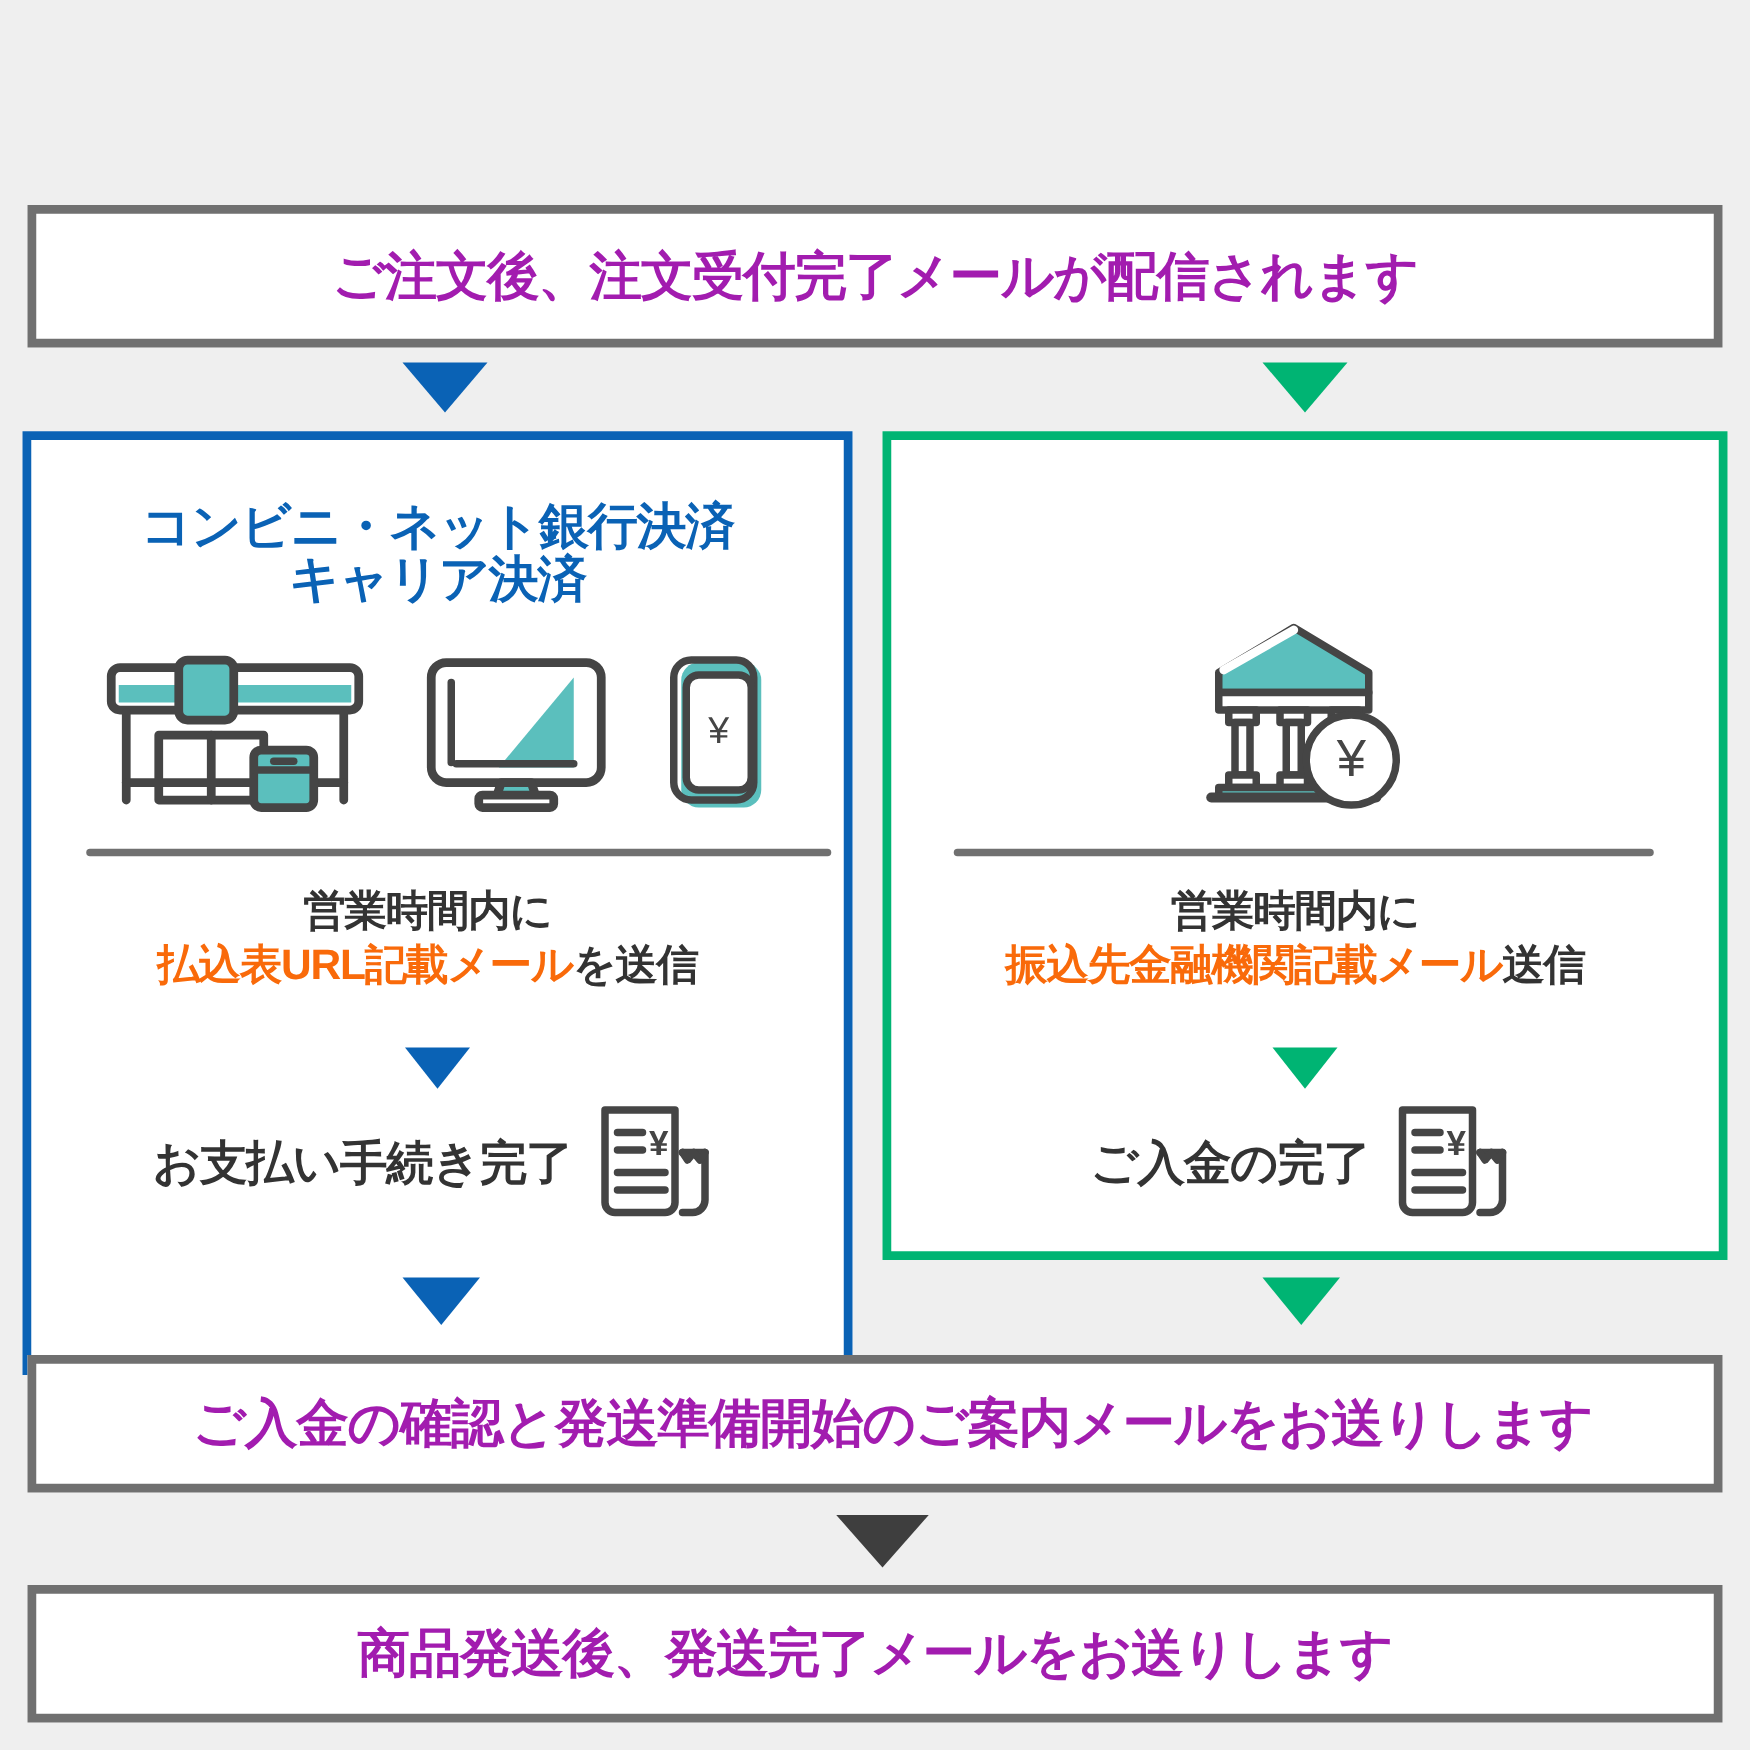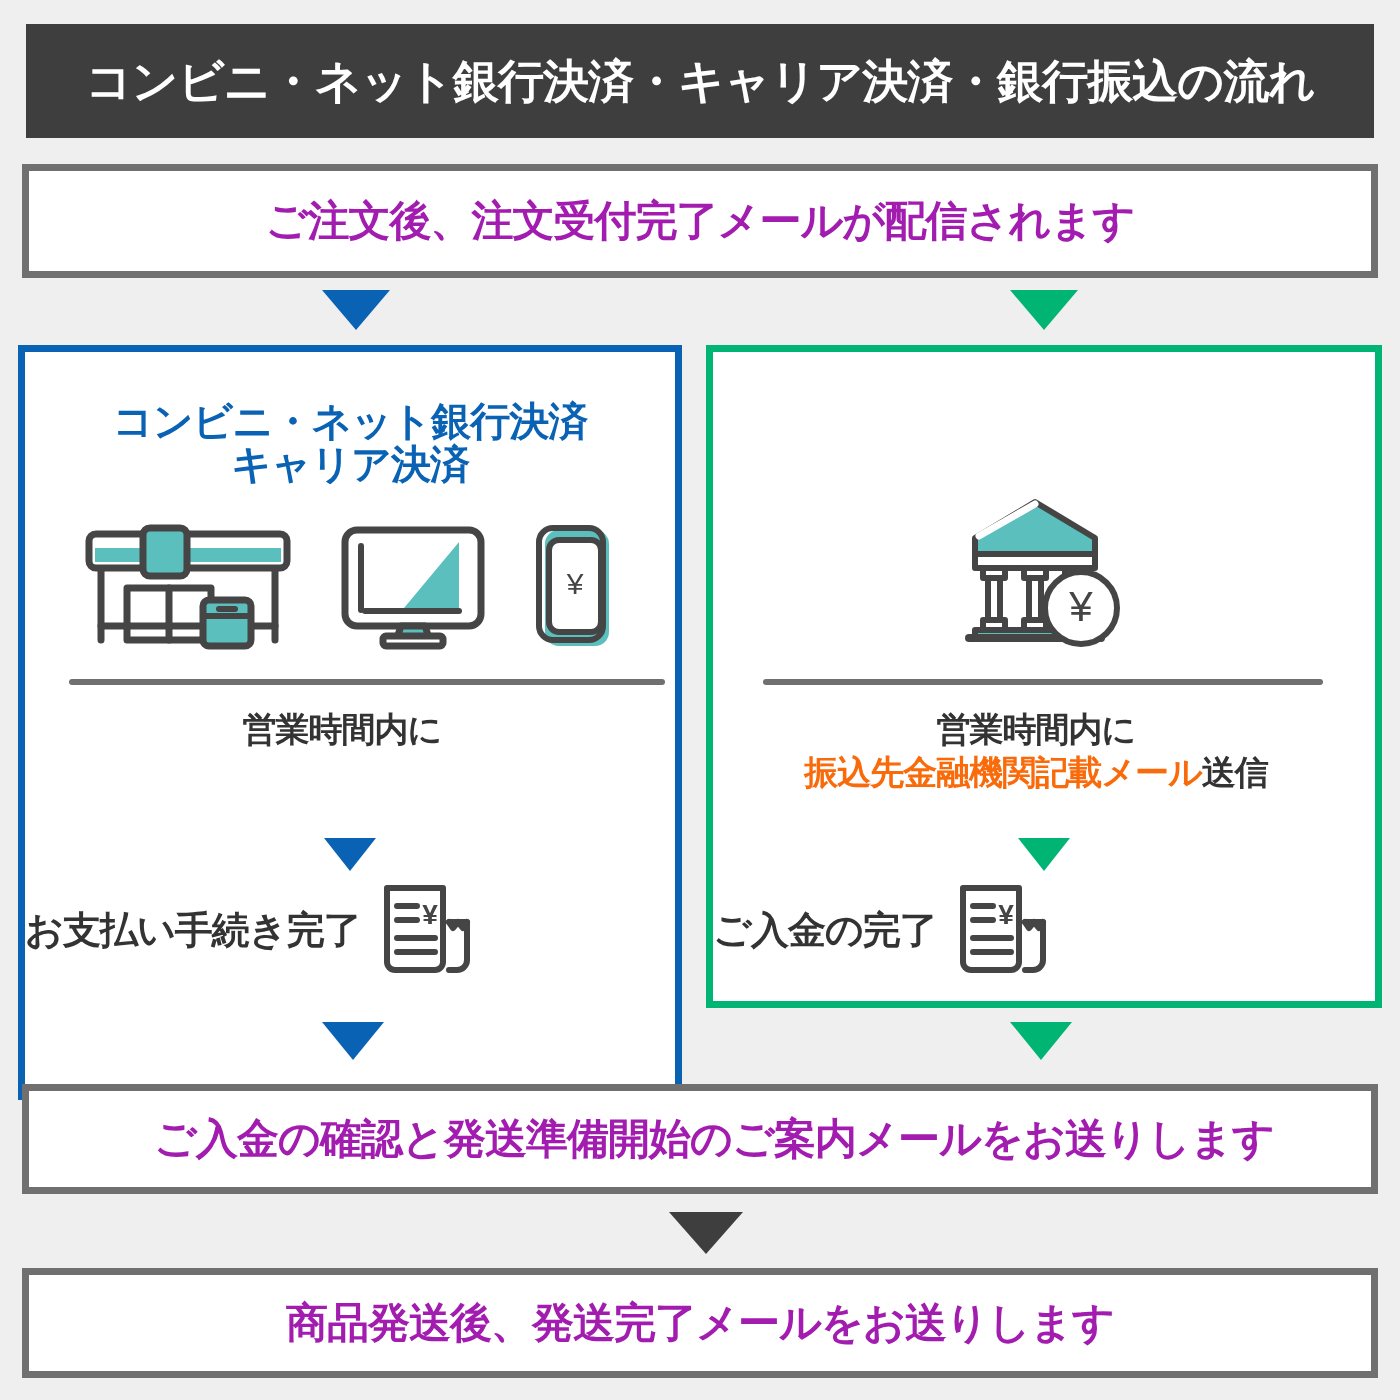--- a/index.html
+++ b/index.html
@@ -79,34 +79,31 @@
   #panel-cvs .notice{top:356px;}
   #panel-bank .notice{top:356px;}
   .notice .hi{color:#f96a0a;}
 
   .mid-arrow{position:absolute;left:0;right:0;display:flex;justify-content:center;top:486px;}
   #panel-cvs .mid-arrow{color:#0a62b5;}
   #panel-bank .mid-arrow{color:#00b473;}
 
   .done-row{
     position:absolute;left:0;right:0;top:530px;
-    display:flex;align-items:center;gap:12px;
+    display:flex;align-items:center;justify-content:center;gap:12px;
   }
   .done-row .txt{font-size:38px;font-weight:bold;color:#333333;letter-spacing:-1px;white-space:nowrap;}
 
   svg{display:block;}
 </style>
 </head>
 <body>
 
 <div class="stage">
 
-  <div class="hdr-box">
-    <span class="txt">コンビニ・ネット銀行決済・キャリア決済・銀行振込の流れ</span>
-  </div>
 
   <div class="step-box" id="box-order">
     <span class="txt">ご注文後、注文受付完了メールが配信されます</span>
   </div>
 
   <div class="tri tri-blue-top"></div>
   <div class="tri tri-green-top"></div>
 
   <div class="panel" id="panel-cvs">
 
@@ -155,20 +152,23 @@
           <text x="46" y="72" text-anchor="middle" font-family="'Liberation Sans',sans-serif" font-size="30" fill="#454545">¥</text>
         </svg>
       </span>
 
     </div>
 
     <div class="divider"></div>
 
     <div class="notice">
       <div>営業時間内に</div>
+      <div>
+        <span class="hi">払込表URL記載メール</span><span>を送信</span>
+      </div>
     </div>
 
     <div class="mid-arrow">
       <span class="tri tri-inner" style="position:relative;left:0;top:0;"></span>
     </div>
 
     <div class="done-row">
       <span class="txt">お支払い手続き完了</span>
       <span>
         <svg width="108" height="96" viewBox="0 0 108 96">

